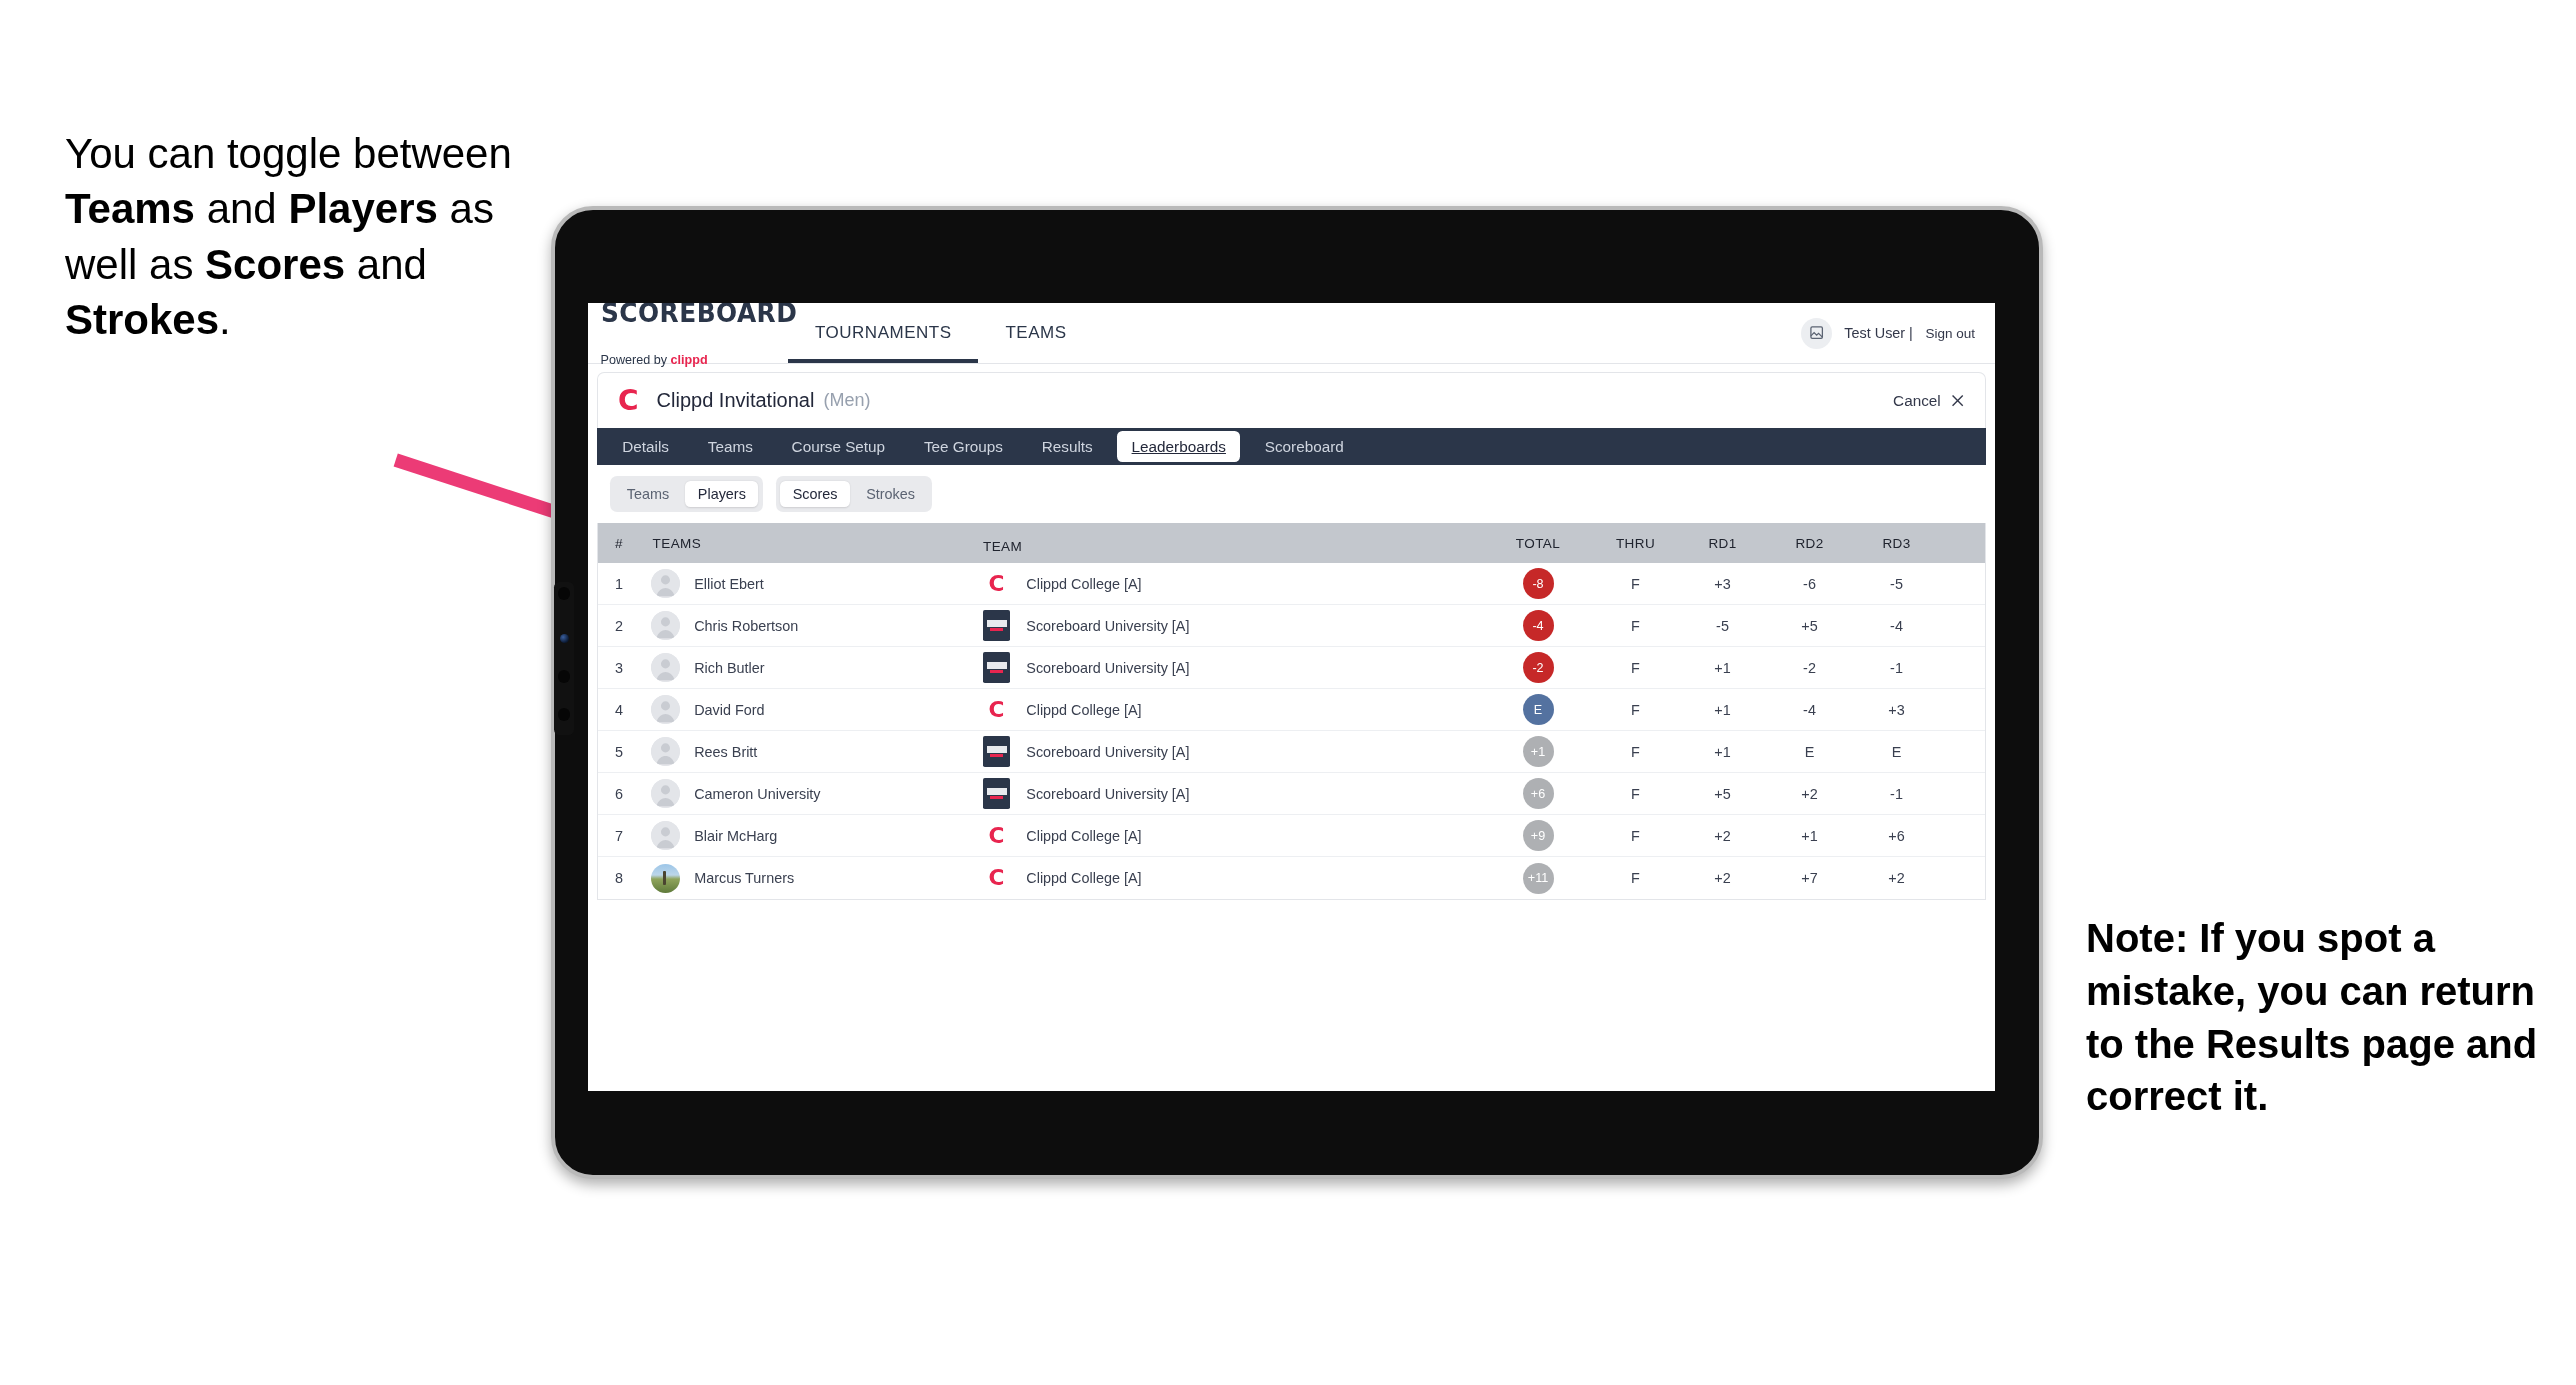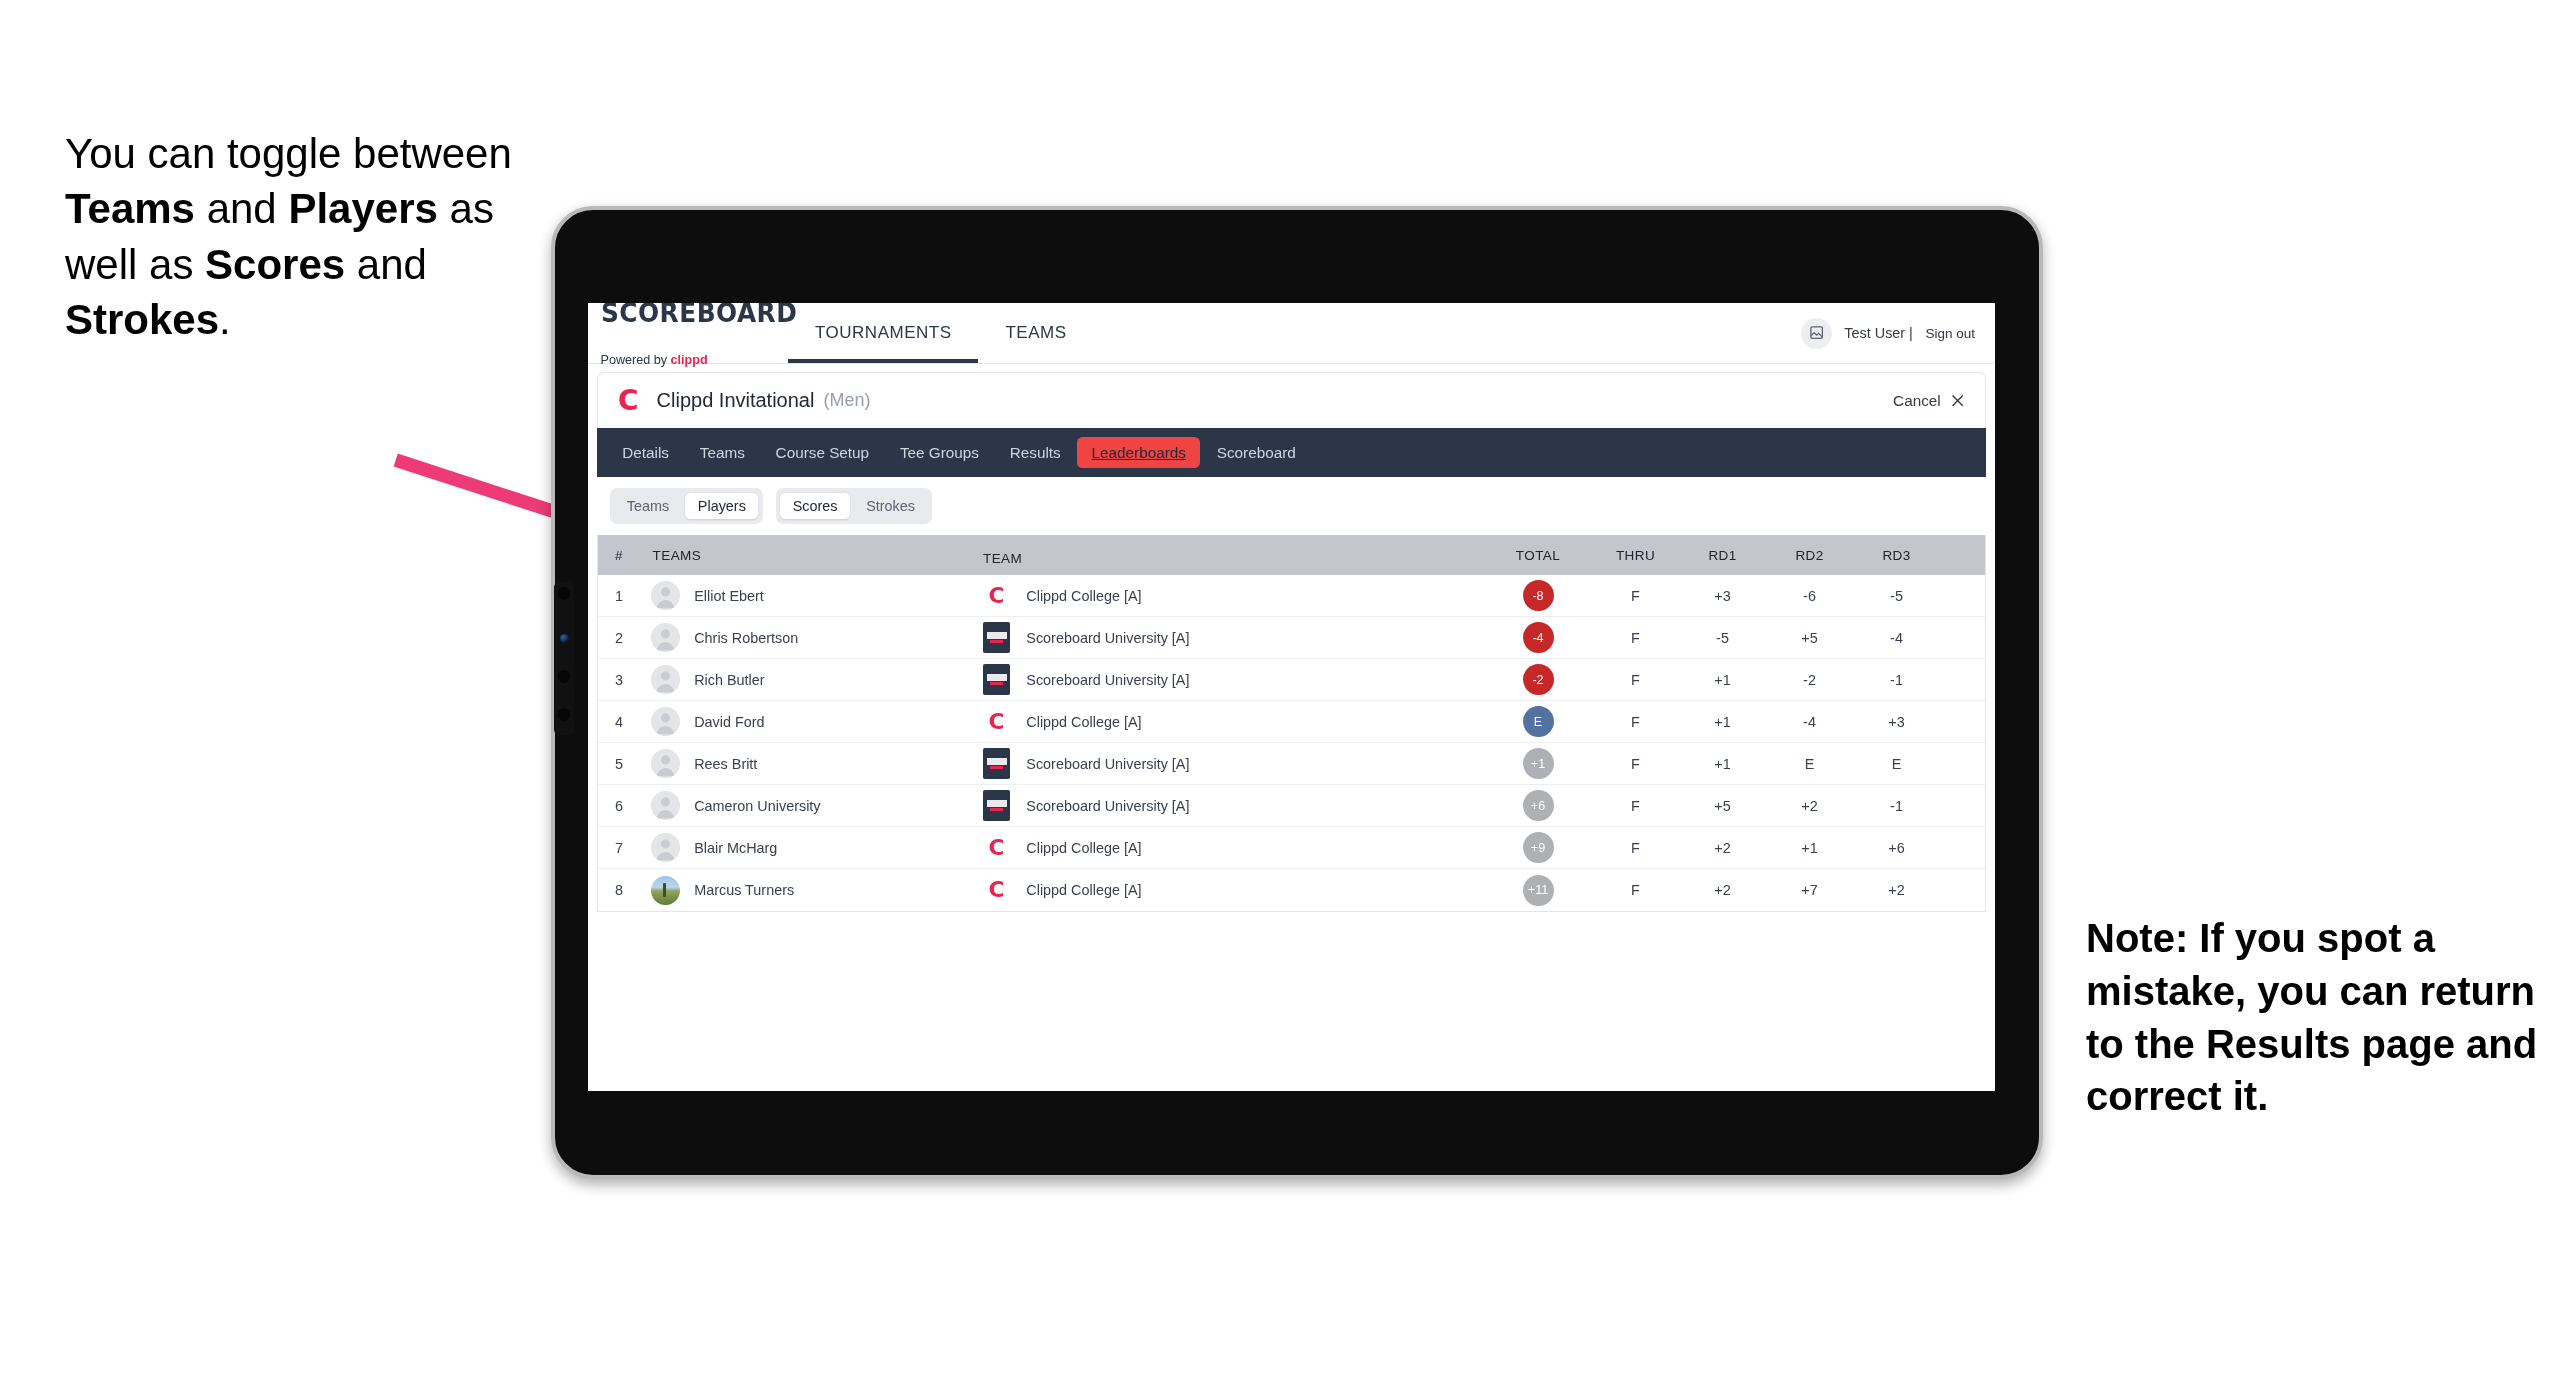--- a/index.html
+++ b/index.html
@@ -101,29 +101,29 @@
     height: 56px; display:flex; align-items:center; padding: 0 20px;
   }
   .c-logo { font-family:"DejaVu Sans", sans-serif; font-weight:700; font-size:28px; color:#e8254f; line-height:1; }
   #tcard-title { font-size: 20px; color:#23283a; margin-left: 18px; }
   #tcard-gender { font-size: 18px; color:#97a0ae; margin-left: 9px; }
   #tcard-cancel { margin-left:auto; display:flex; align-items:center; gap:9px;
                   font-size:15.3px; color:#33384a; cursor:pointer; }
 
   
   #subnav {
-    margin: 0 9px; height: 49px; background:#2b3649;
-    display:flex; align-items:center; padding-left: 10.8px; gap: 2px;
+    margin: 0 9px; height: 37px; background:#2b3649;
+    display:flex; align-items:center; padding-left: 10.8px; gap: 10px;
   }
   .subnav-item {
     font-size: 15.3px; color:#cfd5df; padding: 6.3px 14.4px; border-radius:5.4px; cursor:pointer;
     white-space:nowrap;
   }
   .subnav-item.active {
-    background:#ef4444; color:#23283a; font-weight:400; text-decoration: underline;
+    background:#ffffff; color:#23283a; font-weight:400; text-decoration: underline;
   }
 
   
   #toggles { margin: 0 9px; background:#fff; height: 58px; display:flex; align-items:center;
              padding-left: 12.6px; gap: 12.6px; }
   .toggle-group { background:#e9eaed; border-radius:7.2px; padding: 4.5px; display:flex; gap:3.6px; }
   .toggle-btn { font-size:14.4px; padding: 5.4px 12.6px; border-radius:5.4px; color:#5b6372; cursor:pointer; }
   .toggle-btn.active { background:#fff; color:#23283a; box-shadow: 0 0.9px 1.8px rgba(0,0,0,.12); }
 
   

